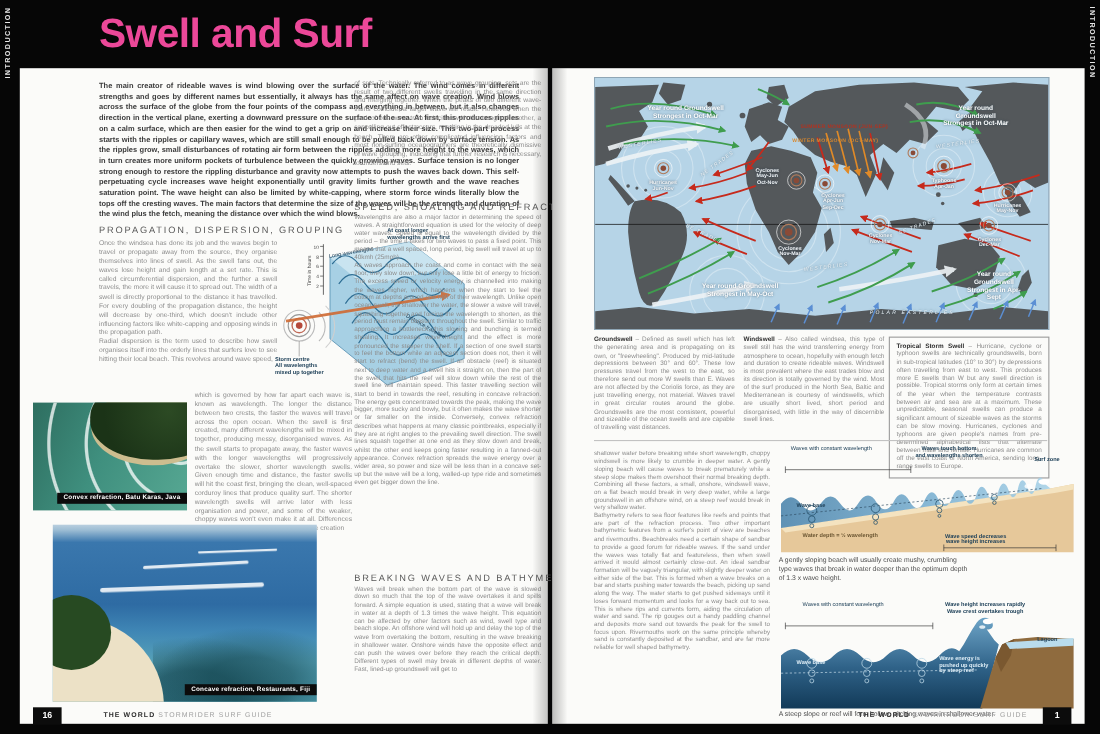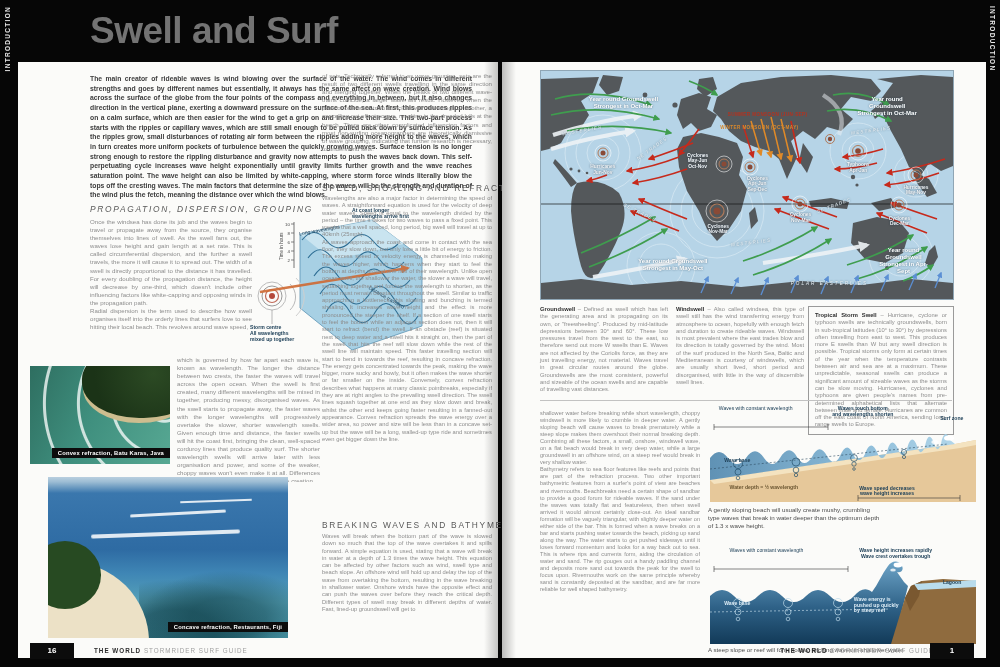--- a/index.html
+++ b/index.html
@@ -6,21 +6,21 @@
   #spread{position:relative;width:1000px;height:667px;background:#060606;overflow:hidden;
           font-family:"Liberation Sans","DejaVu Sans",sans-serif;}
   .page{position:absolute;top:62px;height:596px;background:#fbfbf9;}
   #page-left{left:18px;width:480px;}
   #page-right{left:502px;width:484px;}
   #page-left:after{content:"";position:absolute;right:0;top:0;bottom:0;width:14px;
       background:linear-gradient(to right,rgba(0,0,0,0),rgba(0,0,0,.22));}
   #page-right:before{content:"";position:absolute;left:0;top:0;bottom:0;width:14px;
       background:linear-gradient(to left,rgba(0,0,0,0),rgba(0,0,0,.25));z-index:5;}
   
-  #title{position:absolute;left:90px;top:10px;color:#737373;font-size:37px;font-weight:bold;letter-spacing:-.5px;}
+  #title{position:absolute;left:90px;top:10px;color:#ec4899;font-size:37px;font-weight:bold;letter-spacing:-.5px;}
   .vtab{position:absolute;top:6px;color:#e8e8e8;font-size:6.5px;font-weight:bold;letter-spacing:1.3px;
         writing-mode:vertical-rl;}
   #vtab-left{left:4px;transform:rotate(180deg);}
   #vtab-right{right:4px;}
   
   .blk{position:absolute;overflow:hidden;text-align:justify;white-space:pre-line;}
   .intro{font-size:6.8px;line-height:9.7px;font-weight:bold;color:#3c3c3c;}
   .body{font-size:6.1px;line-height:8.1px;color:#8d8d8d;}
   .body-sm{font-size:5.8px;line-height:7.3px;color:#8d8d8d;}
   .body-xs{font-size:5.6px;line-height:7.05px;color:#8d8d8d;}
@@ -55,40 +55,40 @@
   .gs{color:#fff;font-size:6px;font-weight:bold;line-height:7px;text-shadow:0 0 2px rgba(40,70,90,.8);}
   .storm{color:#f3f6f8;font-size:4.8px;font-weight:bold;line-height:5.4px;text-shadow:0 0 2px rgba(40,60,80,.9);}
   .wind{color:#eef4f8;font-size:4.6px;font-style:italic;letter-spacing:1.1px;text-shadow:0 0 2px rgba(50,80,100,.8);white-space:nowrap;}
   .mon-r{color:#b5311e;font-size:4.6px;font-weight:bold;letter-spacing:.4px;white-space:nowrap;}
   .mon-o{color:#d9882c;font-size:4.6px;font-weight:bold;letter-spacing:.4px;white-space:nowrap;}
   
   .dlabel{position:absolute;font-size:5.1px;line-height:5.8px;color:#20425a;font-weight:bold;
           white-space:pre-line;pointer-events:none;}
   .dcap{position:absolute;font-size:6.2px;line-height:8.2px;color:#4c4c4c;text-align:left;}
   
-  .pgnum{position:absolute;width:44px;height:16px;background:#0c0c0c;color:#fff;font-size:8px;
+  .pgnum{position:absolute;width:26px;height:16px;background:#0c0c0c;color:#fff;font-size:8px;
          font-weight:bold;text-align:center;line-height:16px;}
   .bookline{position:absolute;font-size:6.3px;letter-spacing:1px;color:#a0a0a0;white-space:nowrap;}
   .bookline b{color:#2c2c2c;}
   svg text{font-family:"Liberation Sans",sans-serif;}
 </style>
 </head>
 <body>
 
 <div id="spread">
 
   <div id="title">Swell and Surf</div>
   <div id="vtab-left" class="vtab">INTRODUCTION</div>
   <div id="vtab-right" class="vtab">INTRODUCTION</div>
 
   <div id="page-left" class="page">
 
     <div class="blk intro" style="left:72px;top:12px;width:382px;height:128px;">The main creator of rideable waves is wind blowing over the surface of the water. The wind comes in different strengths and goes by different names but essentially, it always has the same affect on wave creation. Wind blows across the surface of the globe from the four points of the compass and everything in between, but it also changes direction in the vertical plane, exerting a downward pressure on the surface of the sea. At first, this produces ripples on a calm surface, which are then easier for the wind to get a grip on and increase their size. This two-part process starts with the ripples or capillary waves, which are still small enough to be pulled back down by surface tension. As the ripples grow, small disturbances of rotating air form between the ripples adding more height to the waves, which in turn creates more uniform pockets of turbulence between the quickly growing waves. Surface tension is no longer strong enough to restore the rippling disturbance and gravity now attempts to push the waves back down. This self-perpetuating cycle increases wave height exponentially until gravity limits further growth and the wave reaches saturation point. The wave height can also be limited by white-capping, where storm force winds literally blow the tops off the cresting waves. The main factors that determine the size of the waves will be the strength and duration of the wind plus the fetch, meaning the distance over which the wind blows.</div>
 
-    <div class="hd" style="left:72px;top:142px;font-style:italic;">PROPAGATION, DISPERSION, GROUPING</div>
+    <div class="hd" style="left:72px;top:142px;">PROPAGATION, DISPERSION, GROUPING</div>
     <div class="blk body" style="left:72px;top:156px;width:162px;height:140px;">Once the windsea has done its job and the waves begin to travel or propagate away from the source, they organise themselves into lines of swell. As the swell fans out, the waves lose height and gain length at a set rate. This is called circumferential dispersion, and the further a swell travels, the more it will cause it to spread out. The width of a swell is directly proportional to the distance it has travelled. For every doubling of the propagation distance, the height will decrease by one-third, which doesn't include other influencing factors like white-capping and opposing winds in the propagation path.
 Radial dispersion is the term used to describe how swell organises itself into the orderly lines that surfers love to see hitting their local beach. This revolves around wave speed,</div>
 
     <div style="position:absolute;left:232px;top:146px;width:176px;height:150px;">
       <svg viewBox="0 0 176 150" width="176" height="150">
 
         <path d="M50,26 L122,12 L172,50 L172,118 L102,142 L50,100 Z" fill="#a7d0e4" stroke="#5b93b4" stroke-width="0.8"></path>
         <path d="M50,26 L122,12 L154,36 L82,52 Z" fill="#cfe7f2" opacity="0.85"></path>
         <g fill="none" stroke="#2e6e94" stroke-width="1.1">
           <path d="M52,32 C60,22 68,22 76,32 C84,42 92,42 100,34 C108,24 116,24 124,34 C132,44 140,44 148,36"></path>

